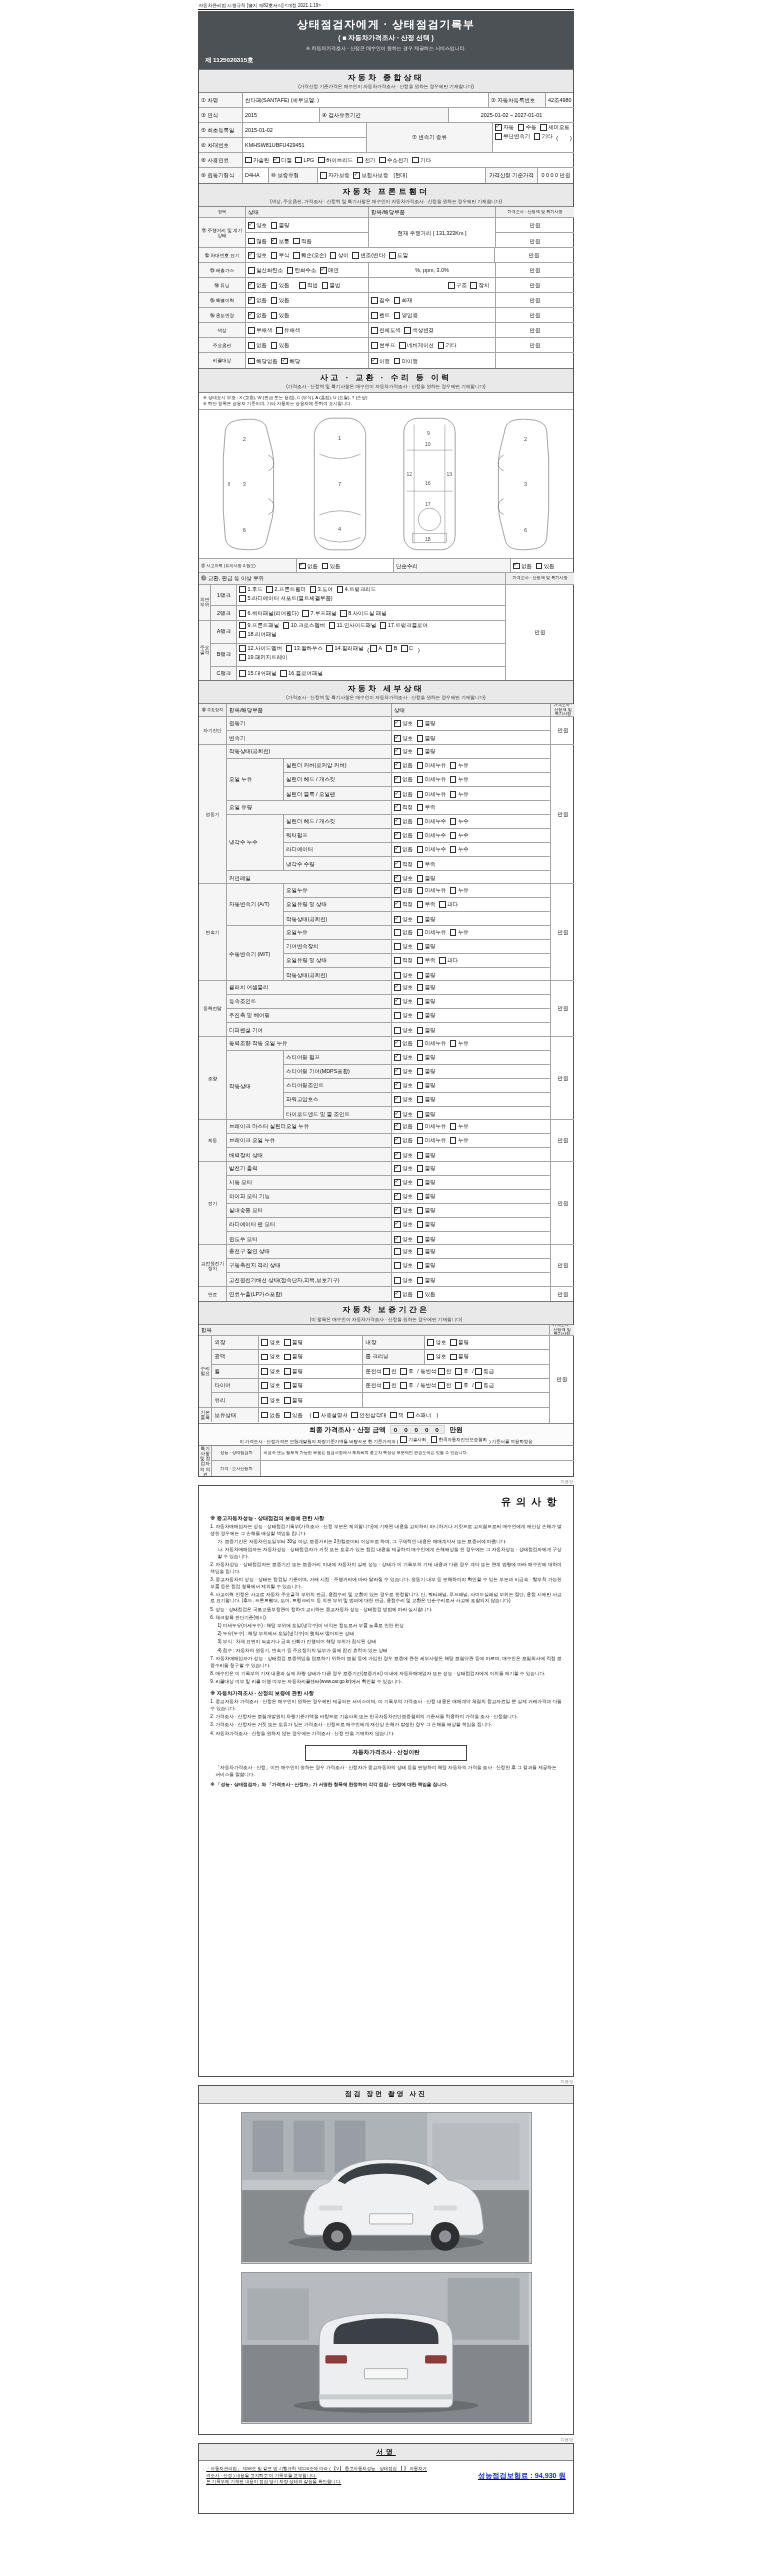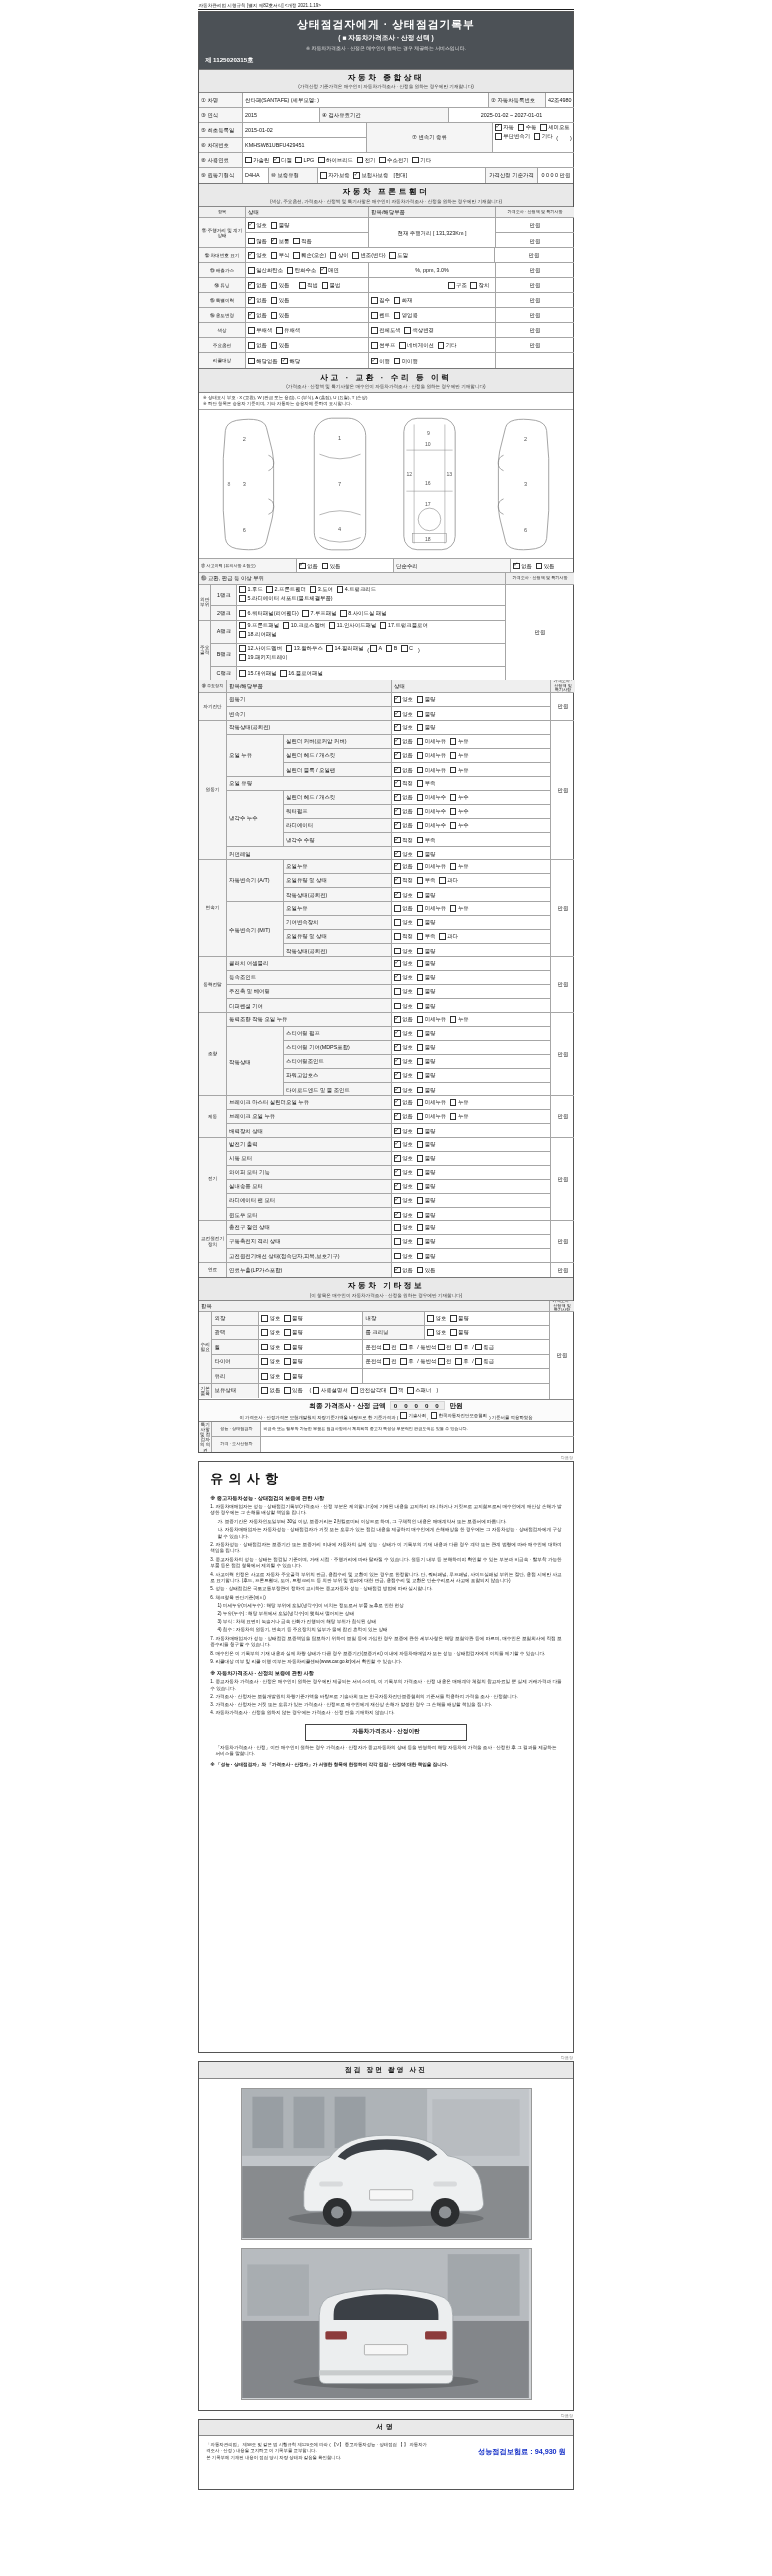--- a/index.html
+++ b/index.html
@@ -47,33 +47,33 @@
   .diagrams{display:flex;justify-content:space-around;align-items:center;padding:4.1px 5.2px;border-bottom:0.5px solid #a6a6a6;}
   .diagrams svg{display:block;}
   .acc-notes{font-size:4.4px;padding:2.1px 4.1px;border-bottom:0.5px solid #a6a6a6;line-height:6.2px;color:#222;}
   
   .finalrow{border-top:0.5px solid #888;background:#fbfbfb;padding:2.1px 3.1px 1.5px;}
   .finalrow .l1{text-align:center;font-size:6.7px;font-weight:bold;}
   .finalrow .l2{text-align:center;font-size:4.4px;margin-top:1.5px;font-weight:normal;}
   .finalrow .l2 .cb{margin:0 1px;}
   
   .noticepage{padding:8.2px 11.3px 5.2px;min-height:592px;box-sizing:border-box;}
-  .noticepage h2{text-align:left;font-size:13px;letter-spacing:5.2px;margin:0 0 6.2px;}
+  .noticepage h2{text-align:right;font-size:10px;letter-spacing:5.2px;margin:0 0 6.2px;}
   .nt-head{font-size:5.2px;font-weight:bold;margin:4.6px 0 2.1px;}
   .nt-item{font-size:4.6px;line-height:6.7px;margin:1.5px 0;text-align:justify;}
   .nt-ind{margin-left:7.2px;}
   .nt-box{border:0.5px solid #444;display:block;width:155px;margin:7.2px auto 4.1px;text-align:center;font-size:5.7px;font-weight:bold;padding:3.1px 2.1px;}
   .nt-boxbody{font-size:4.6px;line-height:6.7px;text-align:justify;margin:2.1px 5.2px;}
   .nt-tail{font-size:4.6px;line-height:6.7px;margin-top:4.1px;font-weight:bold;}
   
   .photopage{min-height:350px;box-sizing:border-box;}
   .photopage .ptitle{background:#e9e9e9;border-bottom:0.5px solid #888;text-align:center;font-size:6.7px;font-weight:bold;letter-spacing:2.1px;padding:3.6px 0;}
   .photo{width:289px;height:150px;margin:8.2px auto;border:0.5px solid #999;background:#cfd2d5;}
   
-  .signpage{min-height:71px;box-sizing:border-box;}
+  .signpage{min-height:71px;box-sizing:border-box;text-decoration:underline;}
   .signpage .ptitle{background:#e9e9e9;border-bottom:0.5px solid #888;text-align:center;font-size:6.7px;font-weight:bold;letter-spacing:3.1px;padding:3.1px 0;}
   .signbody{display:flex;justify-content:space-between;align-items:center;padding:5.2px 7.2px;}
   .signlines{font-size:4.4px;line-height:6.7px;color:#222;max-width:222px;}
   .fee{font-size:7.2px;font-weight:bold;color:#1530c8;white-space:nowrap;}
 </style>
 </head>
 <body>
 
 <div class="canvas">
   <div class="doc">
@@ -657,20 +657,24 @@
                       </div>
                     </div>
                   </div>
                 </div>
               </div>
             </div>
             <div class="tc ctr" style="flex: 0 0 68px; width: 68px;">만원</div>
           </div>
         </div>
 
+      <div class="sechead">
+        <div class="st">자동차 세부상태</div>
+        <div class="ss">(가격조사 · 산정액 및 특기사항은 매수인이 자동차가격조사 · 산정을 원하는 경우에만 기재합니다)</div>
+      </div>
       <div class="tbl" id="detail-table">
           <div class="trow" style="height: 13.4px; min-height: 13.4px;">
             <div class="tc hd ctr sm" style="flex: 0 0 28px; width: 28px;">⑲ 주요장치</div>
             <div class="tc hd" style="flex: 0 0 165px; width: 165px;">항목/해당부품</div>
             <div class="tc hd" style="flex: 0 0 159px; width: 159px;">상태</div>
             <div class="tc hd ctr sm" style="flex: 0 0 24px; width: 24px;">가격조사 · 산정액 및 특기사항</div>
           </div>
           <div class="trow" style="height: 28px; min-height: 28px;">
             <div class="tc lbl vlab" style="flex: 0 0 28px; width: 28px;">자기진단</div>
             <div class="tc nopad" style="flex: 0 0 324px; width: 324px;">
@@ -1372,21 +1376,21 @@
                     </span>
                   </div>
                 </div>
               </div>
             </div>
             <div class="tc ctr" style="flex: 0 0 24px; width: 24px;">만원</div>
           </div>
         </div>
 
       <div class="sechead">
-        <div class="st">자동차 기타정보</div>
+        <div class="st">자동차 보증기간은</div>
         <div class="ss">(이 항목은 매수인이 자동차가격조사 · 산정을 원하는 경우에만 기재합니다)</div>
       </div>
       <div class="tbl" id="etc-table">
           <div class="trow" style="height: 10.3px; min-height: 10.3px;">
             <div class="tc hd" style="flex: 0 0 351px; width: 351px;">항목</div>
             <div class="tc hd ctr sm" style="flex: 0 0 24px; width: 24px;">가격조사 · 산정액 및 특기사항</div>
           </div>
           <div class="trow" style="height: 87px; min-height: 87px;">
             <div class="tc nopad" style="flex: 0 0 351px; width: 351px;">
               <div class="stack">

